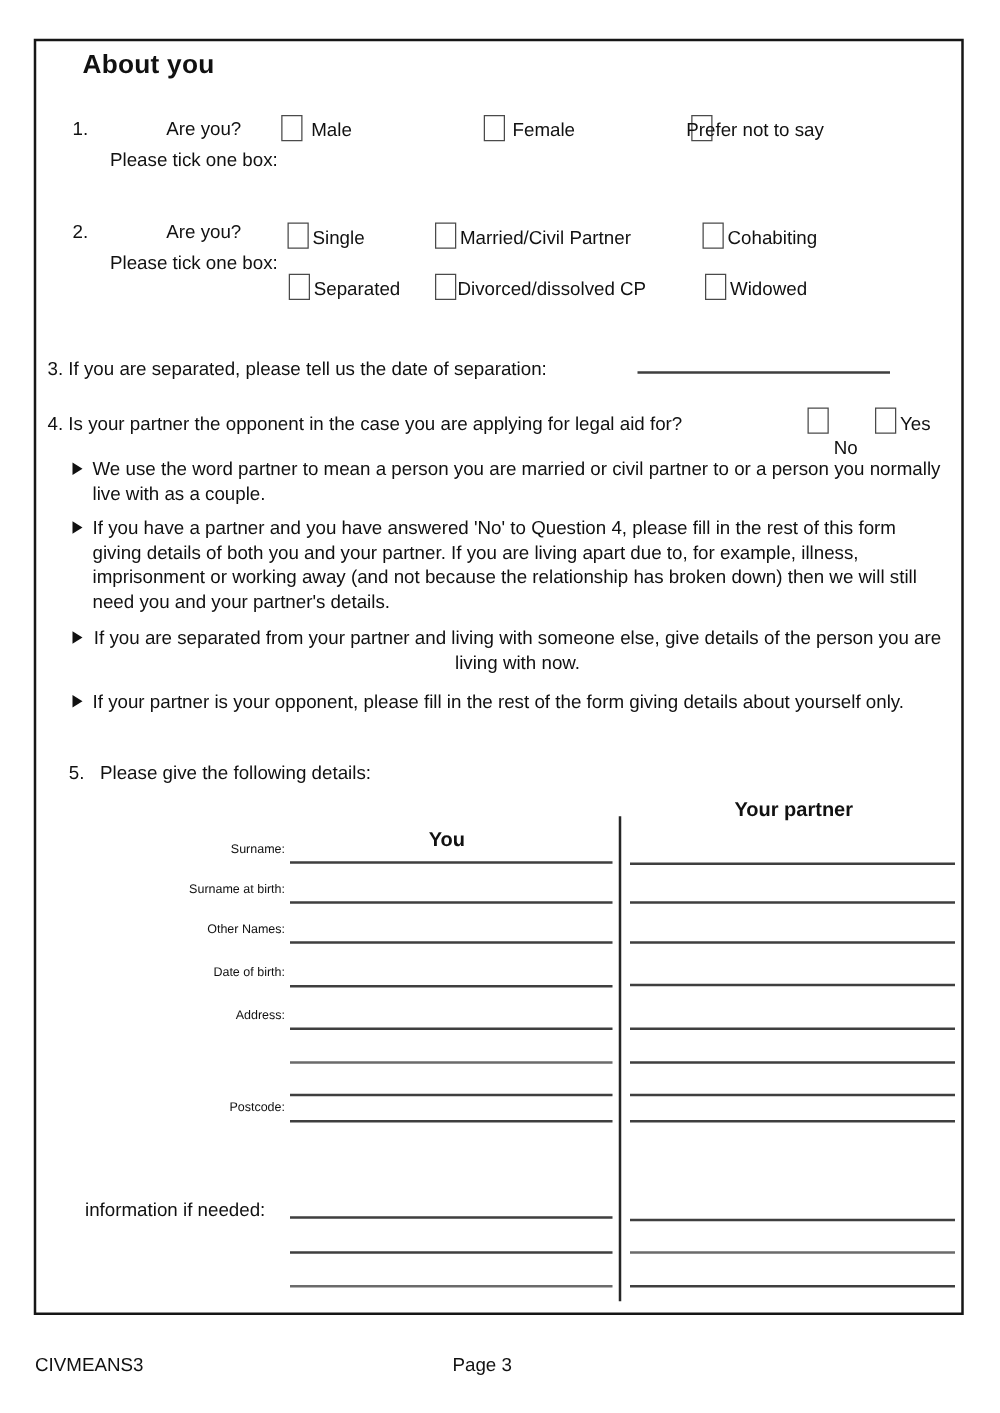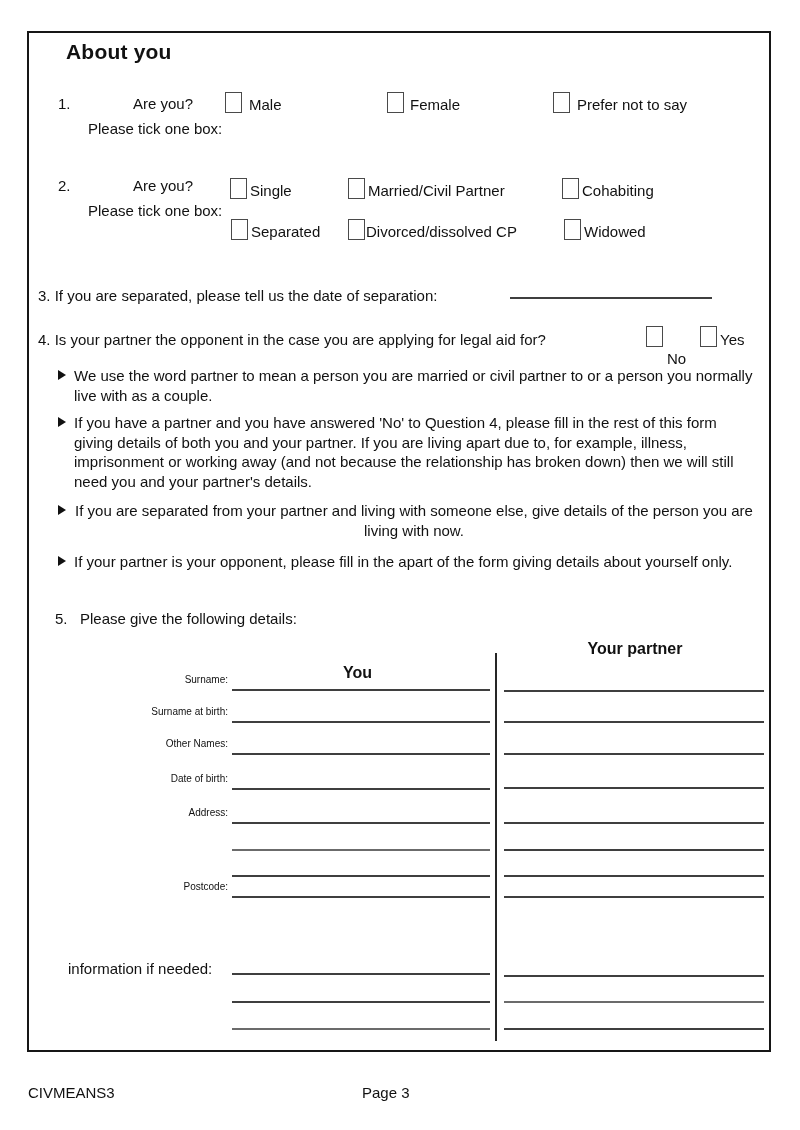--- a/index.html
+++ b/index.html
@@ -39,21 +39,21 @@
   <div class="abs title" style="left:66px;top:40px;">About you</div>
 
   <div class="abs t15" style="left:58px;top:94px;">1.</div>
   <div class="abs t15" style="left:133px;top:94px;">Are you?</div>
   <div class="abs t15" style="left:88px;top:119px;">Please tick one box:</div>
   <span class="cb" style="left:225px;top:92px;"></span>
   <div class="abs t15" style="left:249px;top:95px;">Male</div>
   <span class="cb" style="left:387px;top:92px;"></span>
   <div class="abs t15" style="left:410px;top:95px;">Female</div>
   <span class="cb" style="left:553px;top:92px;"></span>
-  <div class="abs t15" style="left:577px;top:95px;">Prefer not to say</div>
+  <div class="abs t15" style="left:549px;top:95px;">Prefer not to say</div>
 
   <div class="abs t15" style="left:58px;top:176px;">2.</div>
   <div class="abs t15" style="left:133px;top:176px;">Are you?</div>
   <div class="abs t15" style="left:88px;top:201px;">Please tick one box:</div>
   <span class="cb" style="left:230px;top:178px;"></span>
   <div class="abs t15" style="left:250px;top:181px;">Single</div>
   <span class="cb" style="left:348px;top:178px;"></span>
   <div class="abs t15" style="left:368px;top:181px;">Married/Civil Partner</div>
   <span class="cb" style="left:562px;top:178px;"></span>
   <div class="abs t15" style="left:582px;top:181px;">Cohabiting</div>
@@ -80,21 +80,21 @@
   <div class="bullet" style="left:74px;top:413px;">
     <span class="tri"></span>
     <span class="wrap">If you have a partner and you have answered 'No' to Question 4, please fill in the rest of this form giving details of both you and your partner. If you are living apart due to, for example, illness, imprisonment or working away (and not because the relationship has broken down) then we will still need you and your partner's details.</span>
   </div>
   <div class="bullet" style="left:74px;top:501px;text-align:center;">
     <span class="tri"></span>
     <span class="wrap">If you are separated from your partner and living with someone else, give details of the person you are living with now.</span>
   </div>
   <div class="bullet" style="left:74px;top:552px;">
     <span class="tri"></span>
-    <span class="wrap">If your partner is your opponent, please fill in the apart of the form giving details about yourself only.</span>
+    <span class="wrap">If your partner is your opponent, please fill in the rest of the form giving details about yourself only.</span>
   </div>
 
   <div class="abs t15" style="left:55px;top:609px;">5.</div>
   <div class="abs t15" style="left:80px;top:609px;">Please give the following details:</div>
 
   <div class="abs th" style="left:300px;top:640px;width:115px;margin-top:24px;">You</div>
   <div class="abs th" style="left:560px;top:640px;width:150px;">Your partner</div>
   <div class="vline" style="left:495px;top:653px;height:388px;"></div>
 
   <div class="rlabel" style="top:674px;">Surname:</div>

